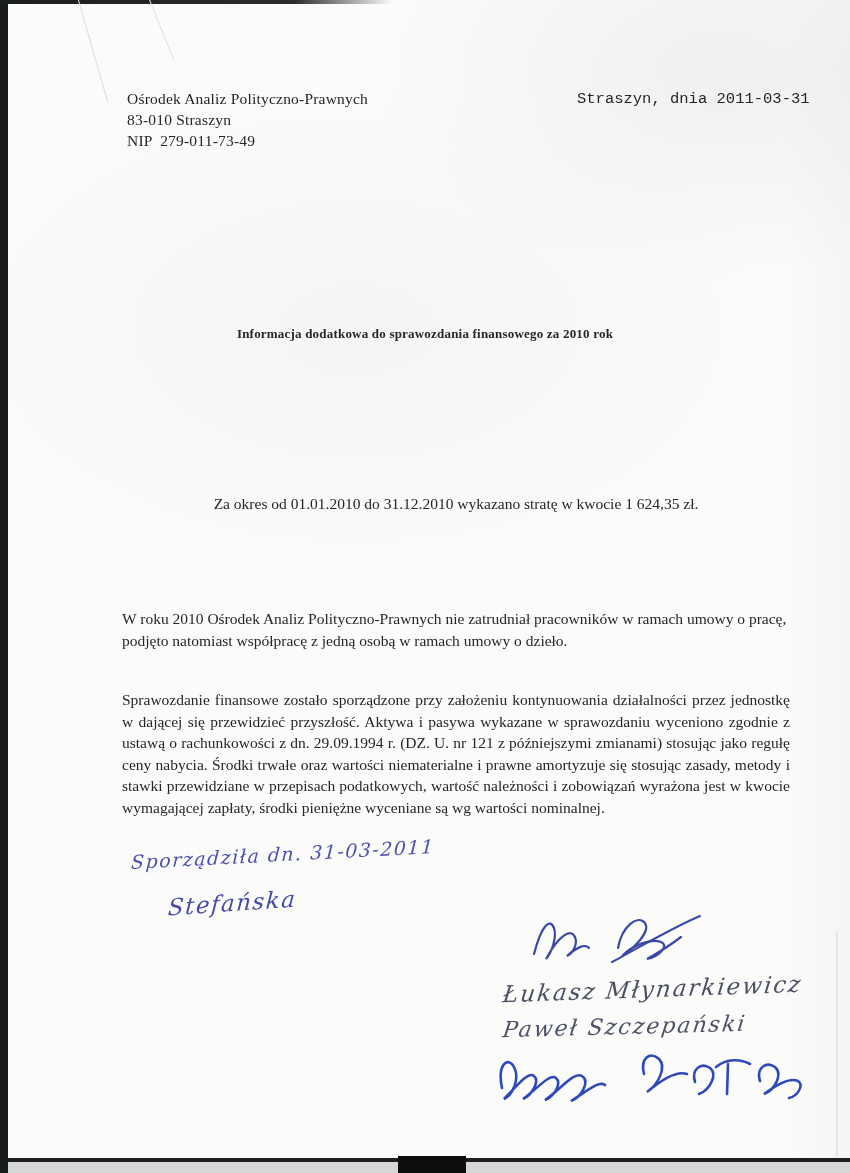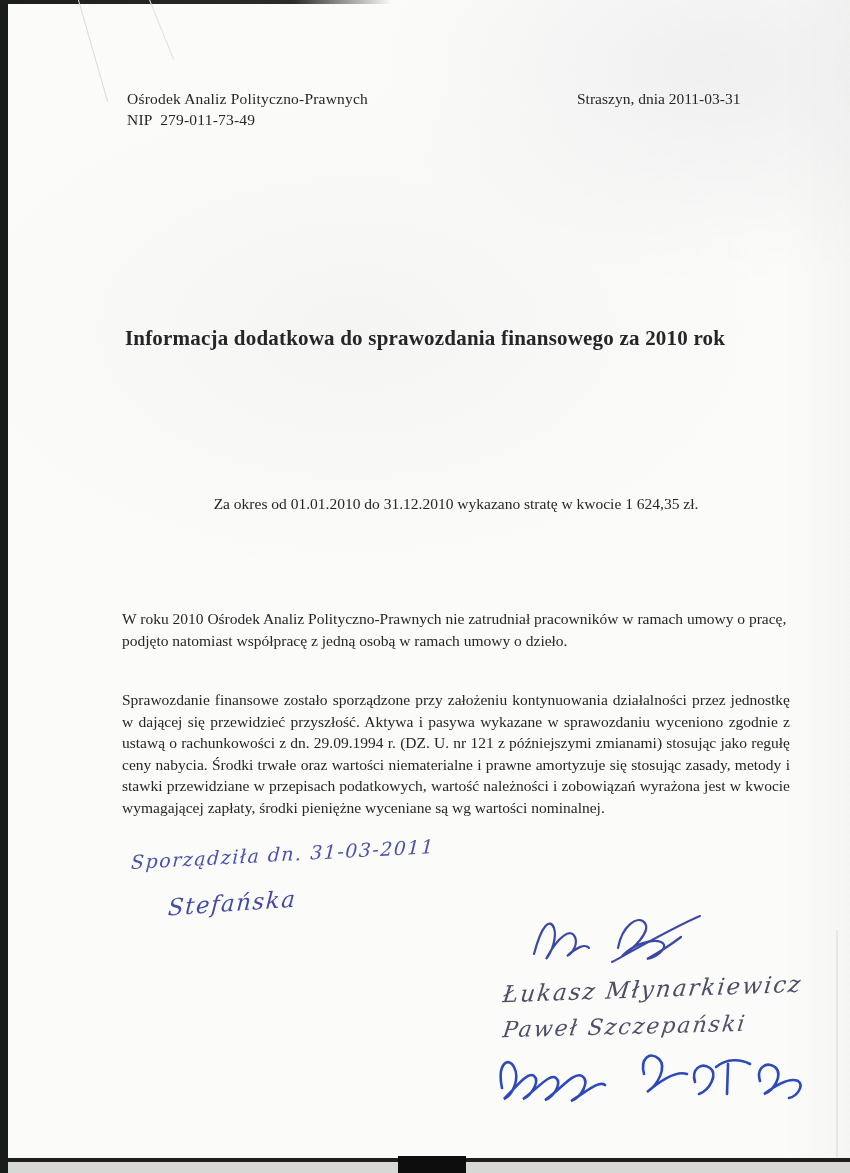--- a/index.html
+++ b/index.html
@@ -34,24 +34,25 @@
 
   
   .sender {
     position:absolute; left:127px; top:88px;
     font-size:15.5px; line-height:21px; letter-spacing:0.2px;
   }
   .sender div { white-space: pre; }
   .dateline {
     position:absolute; left:577px; top:90px;
     font-size:15.5px;
+    font-family:Liberation Mono, monospace;
   }
   .doc-title {
     position:absolute; left:0; top:326px; width:850px;
-    text-align:center; font-weight:bold; font-size:21px; letter-spacing:0.2px;
+    text-align:center; font-weight:bold; font-size:13px; letter-spacing:0.2px;
   }
   .para {
     position:absolute; left:122px; width:668px;
     font-size:15.5px; line-height:21.6px;
     text-align:justify; text-justify:inter-word;
   }
   .p1 { top:493px; text-align:center; }
   .p2 { top:514px; }
   .p3 { top:592px; text-align:left;margin-top:16px; }
   .p4 { top:689px; }
@@ -83,20 +84,21 @@
   <div class="edge-top"></div>
   <div class="crease-a"></div>
   <div class="crease-b"></div>
   <div class="crease-r"></div>
   <div class="bottom-band"></div>
   <div class="bottom-line"></div>
   <div class="bottom-blob"></div>
 
   <div class="sender">
     <div>Ośrodek Analiz Polityczno-Prawnych</div>
+    <div>83-010 Straszyn</div>
     <div>NIP  279-011-73-49</div>
   </div>
 
   <div class="dateline">Straszyn, dnia 2011-03-31</div>
 
   <div class="doc-title">Informacja dodatkowa do sprawozdania finansowego za 2010 rok</div>
 
   <div class="para p1">Za okres od 01.01.2010 do 31.12.2010 wykazano stratę w kwocie 1 624,35 zł.</div>
   <div class="para p3">W roku 2010 Ośrodek Analiz Polityczno-Prawnych nie zatrudniał pracowników w ramach umowy o pracę, podjęto natomiast współpracę z jedną osobą w ramach umowy o dzieło.</div>
   <div class="para p4">Sprawozdanie finansowe zostało sporządzone przy założeniu kontynuowania działalności przez jednostkę w dającej się przewidzieć przyszłość. Aktywa i pasywa wykazane w sprawozdaniu wyceniono zgodnie z ustawą o rachunkowości z dn. 29.09.1994 r. (DZ. U. nr 121 z późniejszymi zmianami) stosując jako regułę ceny nabycia. Środki trwałe oraz wartości niematerialne i prawne amortyzuje się stosując zasady, metody i stawki przewidziane w przepisach podatkowych, wartość należności i zobowiązań wyrażona jest w kwocie wymagającej zapłaty, środki pieniężne wyceniane są wg wartości nominalnej.</div>

